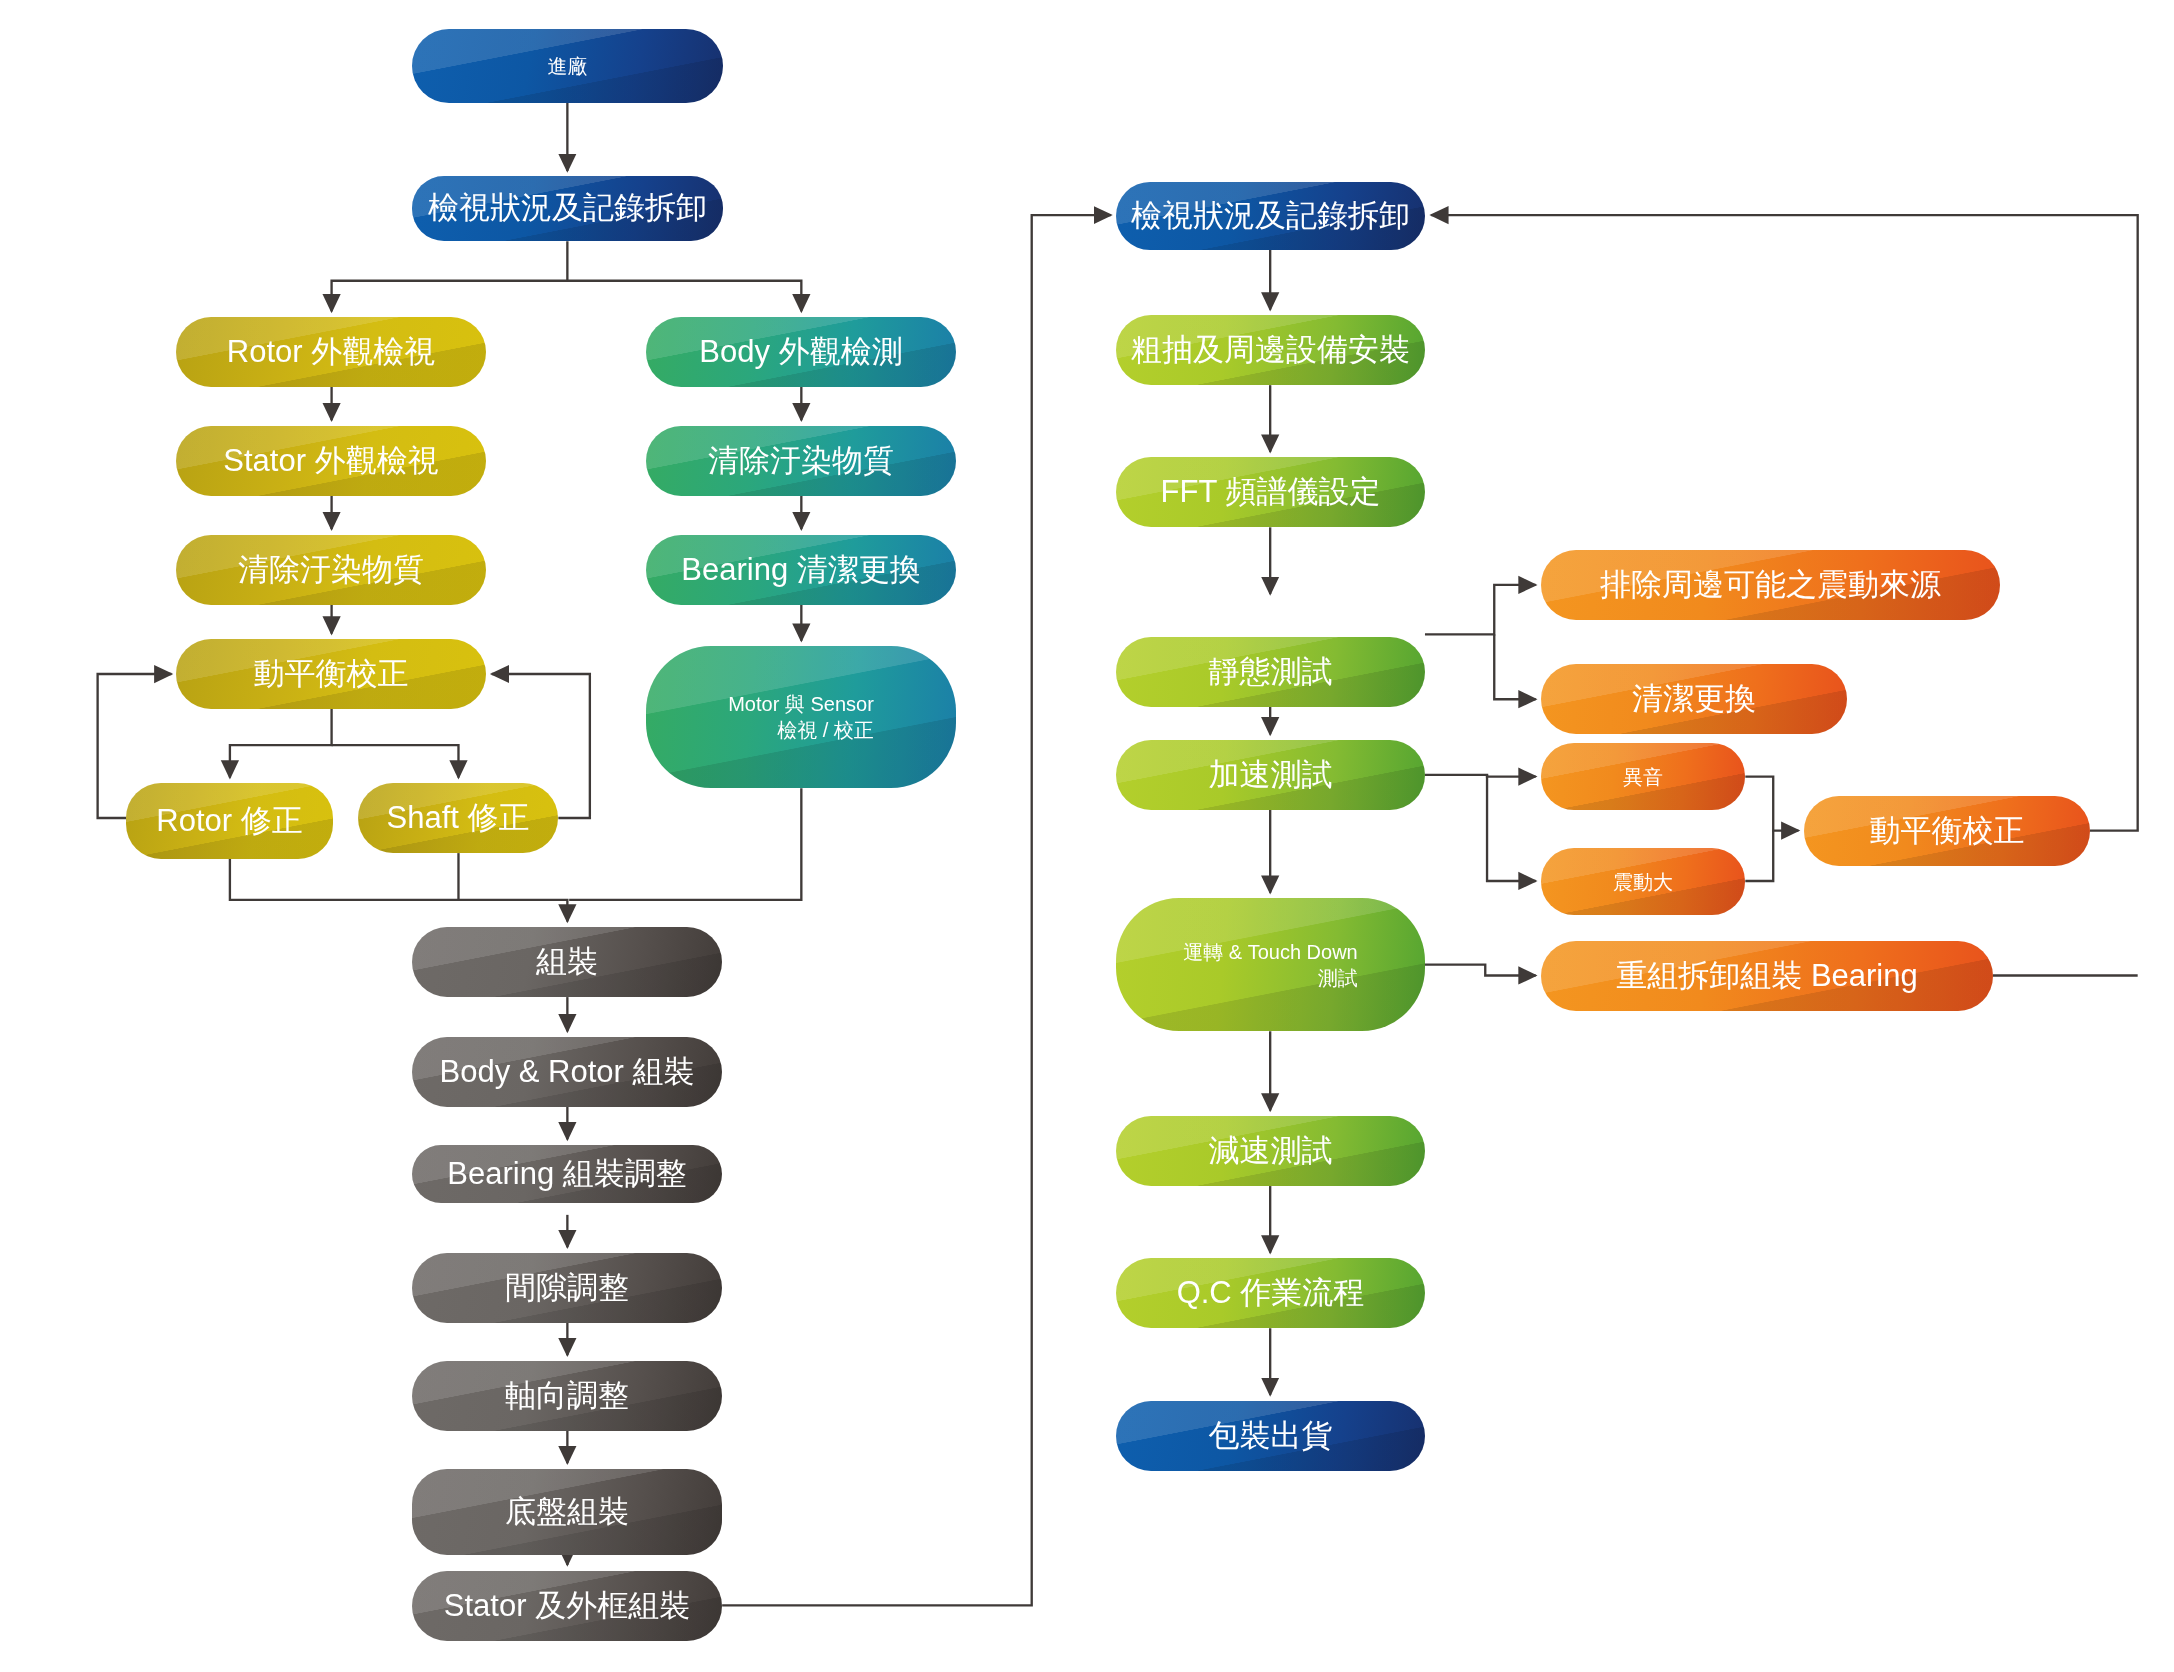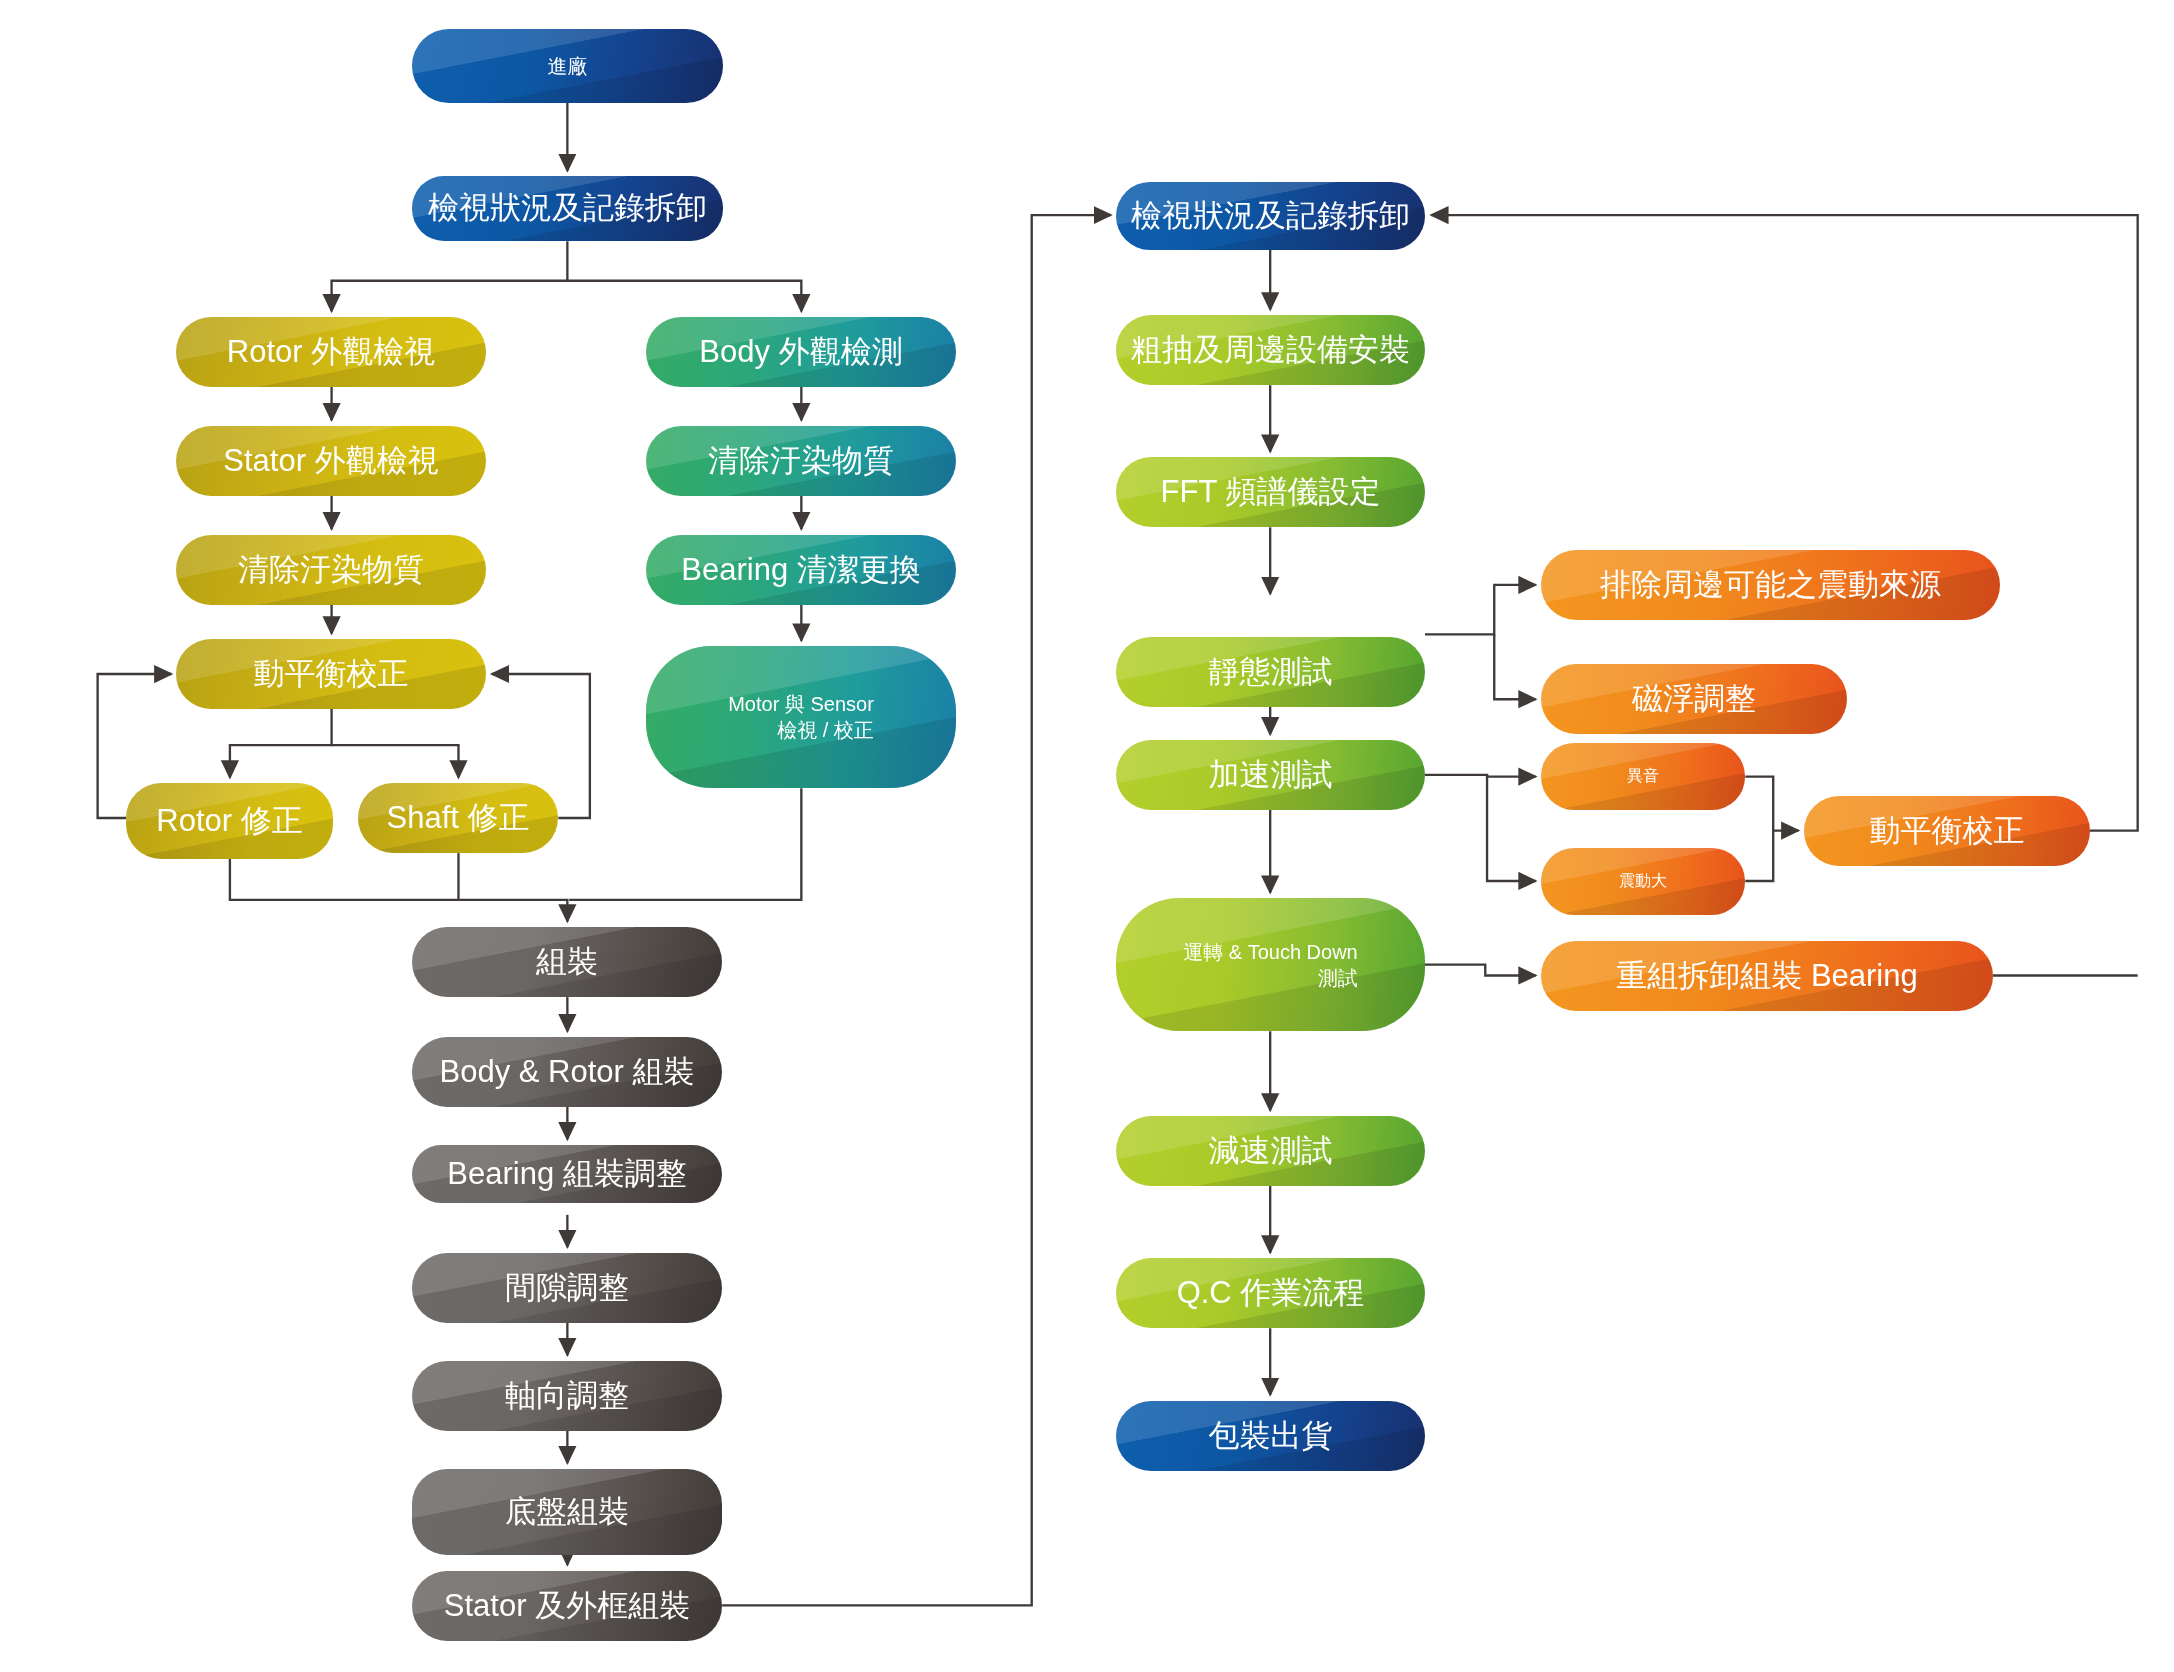--- a/index.html
+++ b/index.html
@@ -33,21 +33,21 @@
   }
 
   
   .c-blue   {background:linear-gradient(100deg,#0e5fae 0%,#0d57a4 38%,#15418c 72%,#17306e 100%);}
   .c-gold   {background:linear-gradient(100deg,#b8a213 0%,#c9b014 35%,#d4bd12 62%,#d8c10e 100%);}
   .c-teal   {background:linear-gradient(95deg,#35ab63 0%,#2ba77c 34%,#1f9c9b 66%,#1b7fa8 100%);}
   .c-gray   {background:linear-gradient(100deg,#6e6a67 0%,#6a6663 38%,#56504d 72%,#423c39 100%);}
   .c-lime   {background:linear-gradient(95deg,#b4cf2c 0%,#a9ca29 35%,#84bb32 70%,#55a531 100%);}
   .c-orange {background:linear-gradient(95deg,#f49620 0%,#f18a1d 36%,#ef6f1c 70%,#e8521c 100%);}
 
-  .n-sm{font-size:16px;}
+  .n-sm{font-size:20px;}
   .n-md{font-size:31px;}
   .n-lg{font-size:20px;text-align:right;}
 </style>
 </head>
 <body>
 
 <div id="stage">
 
   <svg id="wires" viewBox="0 0 2416 1858" xmlns="http://www.w3.org/2000/svg">
     <defs>
@@ -198,21 +198,21 @@
       <div class="node c-lime n-md" style="left: 1116px; top: 1258px; width: 309px; height: 70px; border-radius: 35px;">
         <span class="lbl">Q.C 作業流程</span>
       </div>
       <div class="node c-blue n-md" style="left: 1116px; top: 1401px; width: 309px; height: 70px; border-radius: 35px;">
         <span class="lbl">包裝出貨</span>
       </div>
       <div class="node c-orange n-md" style="left: 1541px; top: 550px; width: 459px; height: 70px; border-radius: 35px;">
         <span class="lbl">排除周邊可能之震動來源</span>
       </div>
       <div class="node c-orange n-md" style="left: 1541px; top: 664px; width: 306px; height: 70px; border-radius: 35px;">
-        <span class="lbl">磁浮調整</span>
+        <span class="lbl">清潔更換</span>
       </div>
       <div class="node c-orange n-sm" style="left: 1541px; top: 743px; width: 204px; height: 67px; border-radius: 33px;">
         <span class="lbl">異音</span>
       </div>
       <div class="node c-orange n-sm" style="left: 1541px; top: 848px; width: 204px; height: 67px; border-radius: 33px;">
         <span class="lbl">震動大</span>
       </div>
       <div class="node c-orange n-md" style="left: 1804px; top: 796px; width: 286px; height: 70px; border-radius: 35px;">
         <span class="lbl">動平衡校正</span>
       </div>

